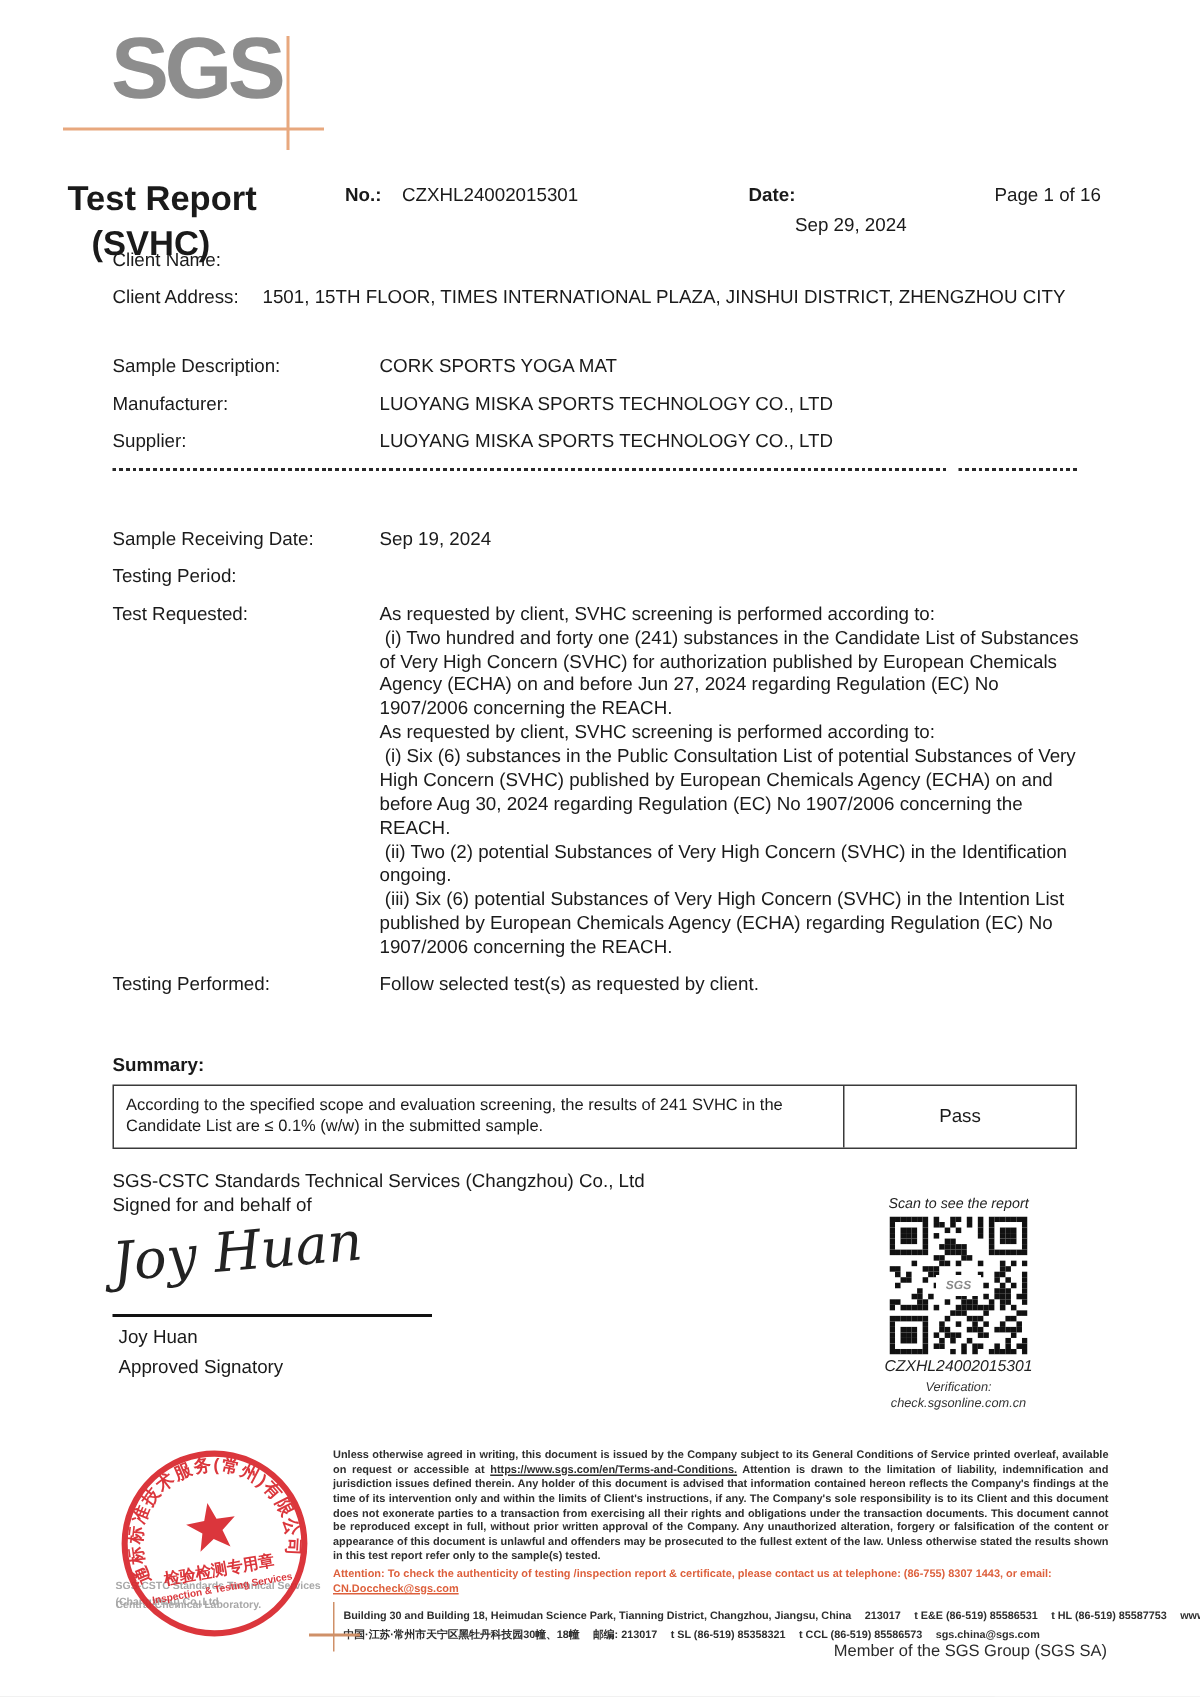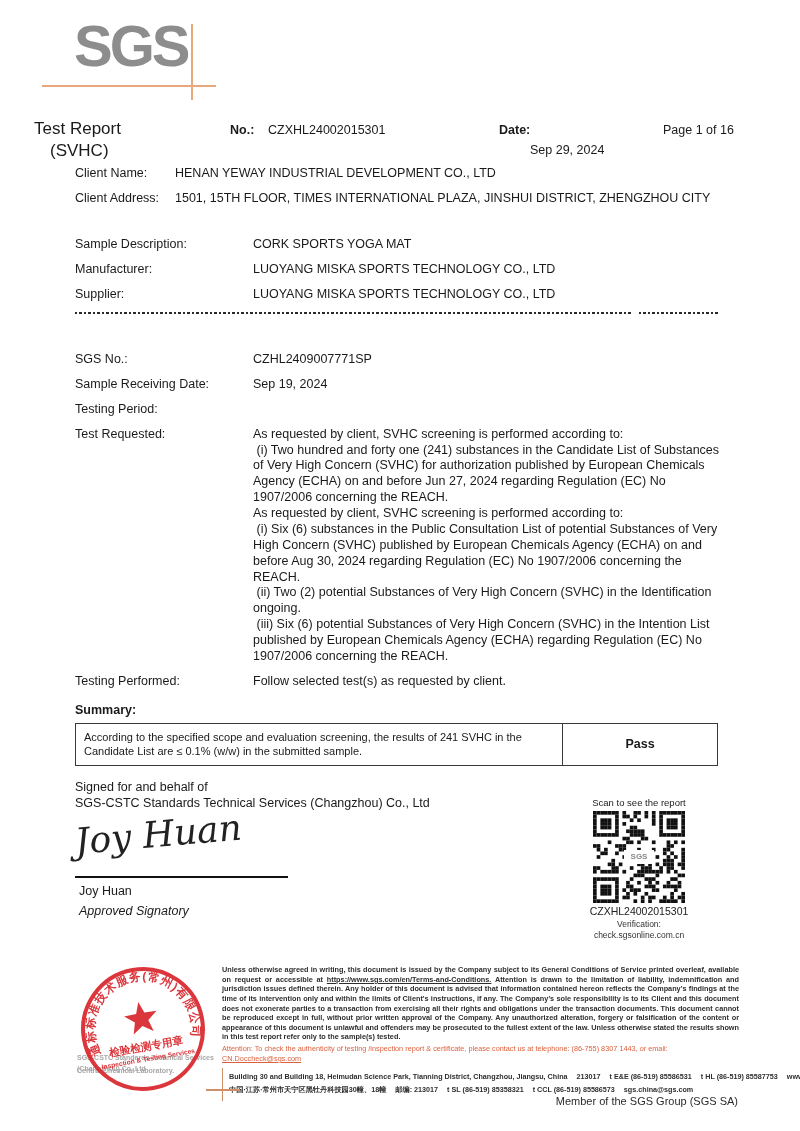--- a/index.html
+++ b/index.html
@@ -8,21 +8,21 @@
 
   
   .logo{position:absolute;top:20px;left:58px;width:170px;height:80px;}
   .logo .sgs{position:absolute;top:-8px;left:16px;font-size:58px;font-weight:bold;
              letter-spacing:-3px;color:#8d8d8d;font-family:"Liberation Sans",sans-serif;}
   .logo .hline{position:absolute;top:65px;left:-16px;width:174px;height:2px;background:#e8a87e;}
   .logo .vline{position:absolute;top:4px;left:133px;width:2px;height:76px;background:#e8a87e;}
 
   
   .hdr{position:absolute;top:118px;left:0;width:800px;font-size:12.5px;}
-  .hdr .title{position:absolute;left:34px;top:0;font-size:17px;font-weight:normal;line-height:1.3;}
+  .hdr .title{position:absolute;left:45px;top:0;font-size:23px;font-weight:bold;line-height:1.3;}
   .hdr .title .t2{padding-left:16px;}
   .hdr .lab{font-weight:bold;}
   .hdr .no-lab{position:absolute;left:230px;top:5px;}
   .hdr .no-val{position:absolute;left:268px;top:5px;}
   .hdr .date-lab{position:absolute;left:459px;top:5px;padding-left:40px;}
   .hdr .date-val{position:absolute;left:530px;top:5px;margin-top:20px;}
   .hdr .page{position:absolute;left:663px;top:5px;}
 
   
   .kv{display:flex;margin-bottom:9px;font-size:12.5px;line-height:1.27;}
@@ -39,49 +39,49 @@
   .dash .gap{width:8px;}
   .dash .d2{width:80px;}
   .details-block{position:absolute;top:352px;left:75px;width:648px;}
 
   
   .summary-h{position:absolute;top:703px;left:75px;font-size:12.5px;font-weight:bold;}
   .sum-table{position:absolute;top:723px;left:75px;width:641px;display:flex;
              border:1.6px solid #3a3a3a;}
   .sum-table .cell-l{flex:1;padding:6px 8px;font-size:11px;line-height:1.3;}
   .sum-table .cell-r{flex:0 0 154px;border-left:1.6px solid #3a3a3a;display:flex;
-                     align-items:center;justify-content:center;font-size:12.5px;font-weight:bold;}
+                     align-items:center;justify-content:center;font-size:12.5px;}
 
   
   .signed{position:absolute;top:779px;left:75px;font-size:12.5px;line-height:1.3;}
   .sig-svg{position:absolute;top:806px;left:68px;}
   .sig-line{position:absolute;top:876px;left:75px;width:213px;height:2px;background:#111;}
   .sig-name{position:absolute;top:884px;left:79px;font-size:12.5px;}
-  .sig-role{position:absolute;top:904px;left:79px;font-size:12.5px;font-style:italic;}
-
-  
-  .qr-block{position:absolute;top:797px;left:580px;width:118px;text-align:center;}
+  .sig-role{position:absolute;top:904px;left:79px;font-size:12.5px;}
+
+  
+  .qr-block{position:absolute;top:797px;left:580px;width:118px;text-align:center;font-style:italic;}
   .qr-hint{font-size:9.5px;color:#222;margin-bottom:3px;}
   .qr-wrap{position:relative;width:92px;height:92px;margin:0 auto;background:#fff;}
   .qr-wrap svg{width:92px;height:92px;display:block;}
   .qr-center{position:absolute;top:39px;left:31px;width:30px;height:14px;background:#fff;
              font-size:8px;font-weight:bold;color:#888;line-height:14px;text-align:center;}
   .qr-no{font-size:10.5px;margin-top:2px;color:#222;}
   .qr-ver{font-size:8.5px;color:#333;margin-top:2px;line-height:1.25;}
 
   
   .behind{position:absolute;left:77px;width:170px;font-size:7px;font-weight:bold;
           color:#a8a8a8;line-height:1.5;}
   .b1{top:1053px;} .b2{top:1066px;}
   .stamp{position:absolute;top:962px;left:76px;width:134px;height:134px;
          transform:rotate(-10deg);opacity:.92;}
   .foot-text{position:absolute;top:965px;left:222px;width:517px;}
   .disc{font-size:7.3px;font-weight:bold;color:#2e2e2e;text-align:justify;line-height:1.32;}
   .disc .lnk{text-decoration:underline;}
-  .attn{font-size:7.3px;font-weight:normal;color:#dd603c;line-height:1.35;margin-top:2px;}
+  .attn{font-size:7.3px;font-weight:bold;color:#dd603c;line-height:1.35;margin-top:2px;}
   .attn .lnk{text-decoration:underline;}
   .addr{margin-top:4px;border-left:1.5px solid #cf9068;padding:2px 0 4px 6px;
         font-size:7.2px;font-weight:bold;color:#2e2e2e;line-height:1.9;}
   .addr .seg{margin-right:9px;white-space:nowrap;}
   .addr-tick{position:absolute;top:1089px;left:206px;width:34px;height:1.5px;background:#cf9068;}
   .member{position:absolute;top:1095px;right:62px;font-size:11px;color:#2b2b2b;margin-left:44px;}
 </style>
 </head>
 <body>
 
@@ -101,21 +101,20 @@
     <span class="lab no-lab">No.:</span>
     <span class="no-val">CZXHL24002015301</span>
     <span class="lab date-lab">Date:</span>
     <span class="date-val">Sep 29, 2024</span>
     <span class="page">Page 1 of 16</span>
   </div>
 
   <div class="client-block">
     <div class="kv">
       <div class="k">Client Name:</div>
-      <div class="v">HENAN YEWAY INDUSTRIAL DEVELOPMENT CO., LTD</div>
     </div>
     <div class="kv">
       <div class="k">Client Address:</div>
       <div class="v">1501, 15TH FLOOR, TIMES INTERNATIONAL PLAZA, JINSHUI DISTRICT, ZHENGZHOU CITY</div>
     </div>
   </div>
 
   <div class="sample-block">
     <div class="kv">
       <div class="k">Sample Description:</div>
@@ -130,24 +129,20 @@
       <div class="v">LUOYANG MISKA SPORTS TECHNOLOGY CO., LTD</div>
     </div>
     <div class="dash">
       <i class="d1"></i>
         <span class="gap"></span>
         <i class="d2"></i>
     </div>
   </div>
 
   <div class="details-block">
-    <div class="kv">
-      <div class="k">SGS No.:</div>
-      <div class="v">CZHL2409007771SP</div>
-    </div>
     <div class="kv">
       <div class="k">Sample Receiving Date:</div>
       <div class="v">Sep 19, 2024</div>
     </div>
     <div class="kv">
       <div class="k">Testing Period:</div>
     </div>
     <div class="kv">
       <div class="k">Test Requested:</div>
       <div class="v">As requested by client, SVHC screening is performed according to:
@@ -163,22 +158,22 @@
     </div>
   </div>
 
   <div class="summary-h">Summary:</div>
   <div class="sum-table">
     <div class="cell-l">According to the specified scope and evaluation screening, the results of 241 SVHC in the Candidate List are ≤ 0.1% (w/w) in the submitted sample.</div>
     <div class="cell-r">Pass</div>
   </div>
 
   <div class="signed">
+    <div>SGS-CSTC Standards Technical Services (Changzhou) Co., Ltd</div>
     <div>Signed for and behalf of</div>
-    <div>SGS-CSTC Standards Technical Services (Changzhou) Co., Ltd</div>
   </div>
   <svg class="sig-svg" width="230" height="70">
     <text x="8" y="48" font-family="DejaVu Serif, serif" font-style="italic" font-size="36" fill="#222" transform="rotate(-5 8 48)">Joy Huan</text>
   </svg>
   <div class="sig-line"></div>
   <div class="sig-name">Joy Huan</div>
   <div class="sig-role">Approved Signatory</div>
 
   <div class="qr-block">
     <div class="qr-hint">Scan to see the report</div>

